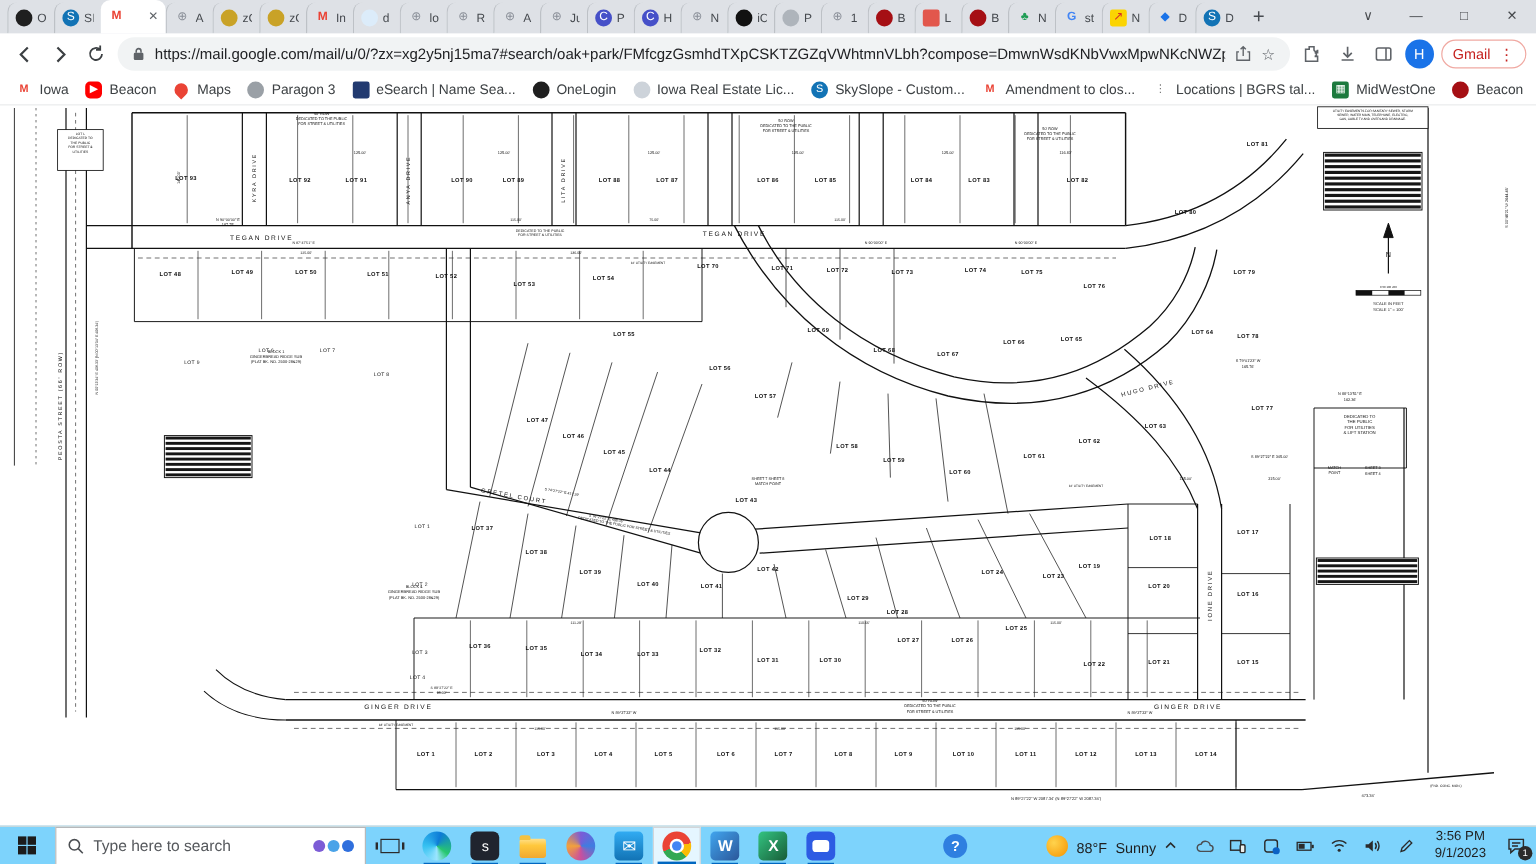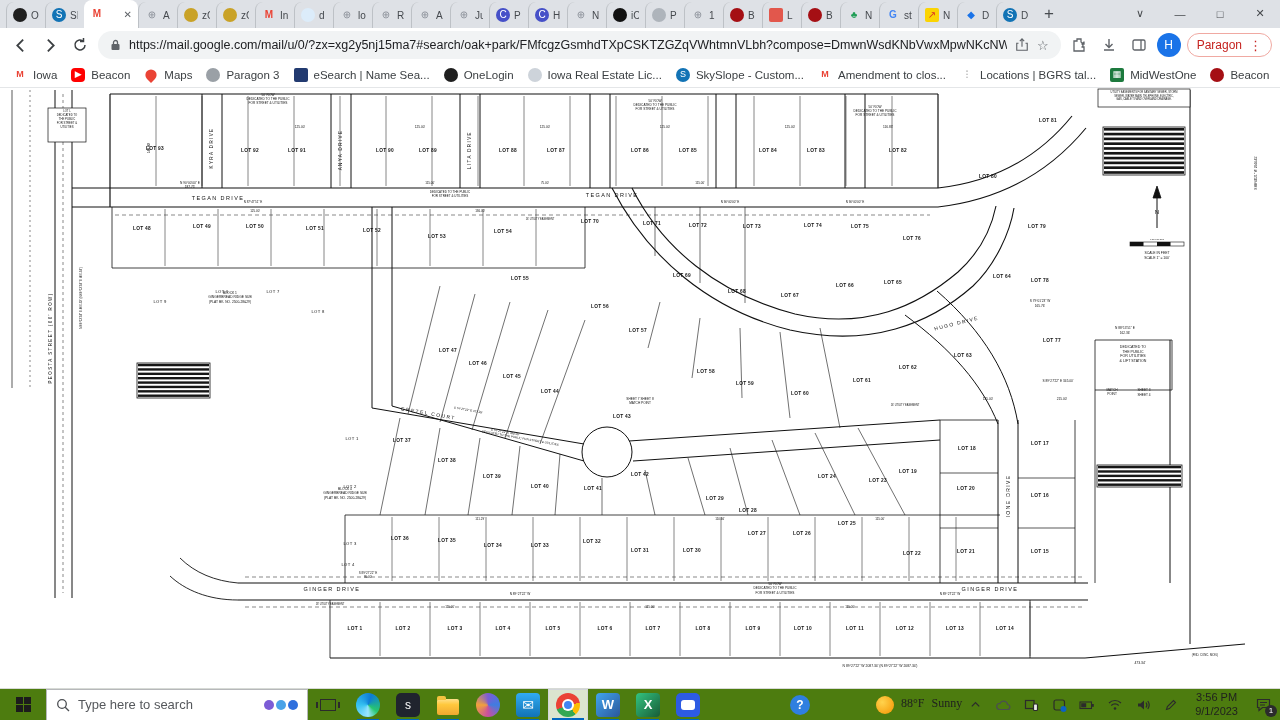--- a/index.html
+++ b/index.html
@@ -47,21 +47,21 @@
   .bm{display:flex;align-items:center;gap:6px;padding:2px 7px;border-radius:4px;
       font-size:11.5px;color:#3c4043;white-space:nowrap;}
   .bm .fav{font-size:9px;}
 
   
   .content{position:absolute;top:88px;left:0;width:1280px;height:600px;background:#fff;}
   .content svg{display:block;}
   .content text{font-family:"Liberation Sans",sans-serif;fill:#111;}
 
   
-  .taskbar{position:absolute;bottom:0;left:0;width:1280px;height:32px;background:#4d7c0f;
+  .taskbar{position:absolute;bottom:0;left:0;width:1280px;height:32px;background:#7dd3fc;
            border-top:1px solid #d7dad6;display:flex;align-items:center;}
   .startbtn{width:46px;height:32px;display:flex;align-items:center;justify-content:center;}
   .winlogo{display:grid;grid-template-columns:7px 7px;grid-template-rows:7px 7px;gap:1px;}
   .winlogo span{background:#1c1c1c;}
   .searchbox{width:262px;height:32px;background:#fff;border:1px solid #b6b8ba;display:flex;
              align-items:center;padding:0 9px;gap:8px;}
   .searchbox .ph{flex:1;font-size:13px;color:#55585c;white-space:nowrap;overflow:hidden;}
   .flowers{display:flex;align-items:center;gap:2px;flex:none;}
   .flowers i{width:10px;height:10px;border-radius:50%;display:block;}
   .taskview{width:40px;height:32px;display:flex;align-items:center;justify-content:center;}
@@ -87,21 +87,21 @@
   .k-chrome .ic{border-radius:50%;background:conic-gradient(from -40deg,#ea4335 0 33%,#fbbc05 33% 50%,#34a853 50% 80%,#ea4335 80%);}
   .k-chrome .ic::before{content:"";position:absolute;inset:6px;background:#fff;border-radius:50%;}
   .k-chrome .ic::after{content:"";position:absolute;inset:8px;background:#4285f4;border-radius:50%;}
   .k-word .ic{background:linear-gradient(135deg,#41a5ee,#2b579a);border-radius:4px;}
   .k-excel .ic{background:linear-gradient(135deg,#33c481,#185c37);border-radius:4px;}
   .k-video .ic{background:#2d5be3;border-radius:5px;}
   .k-video .ic::before{content:"";position:absolute;inset:7px 5px;background:#fff;border-radius:3px;}
   .helpcloud{width:40px;height:32px;margin-left:72px;display:flex;align-items:center;justify-content:center;}
   .helpcloud .q{width:20px;height:20px;border-radius:50%;background:#2f7fe0;color:#fff;font-size:12px;
        font-weight:700;display:flex;align-items:center;justify-content:center;}
-  .weather{display:flex;align-items:flex-start;gap:7px;margin-left:56px;font-size:12px;color:#1f1f1f;font-family:Liberation Serif, serif;}
+  .weather{display:flex;align-items:flex-end;gap:7px;margin-left:56px;font-size:12px;color:#1f1f1f;}
   .sun{width:18px;height:18px;border-radius:50%;background:radial-gradient(circle at 35% 35%,#ffd34d,#f59300);}
   .tray{margin-left:auto;display:flex;align-items:center;gap:4px;padding-right:4px;}
   .trayic{width:24px;height:32px;display:flex;align-items:center;justify-content:center;}
   .clock{font-size:11px;color:#1f1f1f;text-align:center;line-height:1.25;padding:0 8px;}
   .notif{width:34px;height:32px;display:flex;align-items:center;justify-content:center;position:relative;}
   .badge{position:absolute;right:3px;bottom:4px;width:12px;height:12px;border-radius:50%;background:#2b2b2b;
          color:#fff;font-size:8px;display:flex;align-items:center;justify-content:center;}
 </style>
 </head>
 <body>
@@ -318,21 +318,21 @@
         </svg>
     </div>
     <div class="navbtn">
       <svg width="16" height="16" viewBox="0 0 16 16">
           <rect x="2" y="3" width="12" height="10" rx="1.5" stroke="#5f6368" stroke-width="1.3" fill="none"></rect>
           <path d="M10 3v10" stroke="#5f6368" stroke-width="1.3"></path>
         </svg>
     </div>
     <div class="avatar">H</div>
     <div class="updatebtn">
-      <span>Paragon</span>
+      <span>Gmail</span>
       <span class="kebab">⋮</span>
     </div>
   </div>
 
   <div class="bmbar">
     <div class="bm-list">
 
         <div class="bm">
           <span class="fav" style="background: transparent; color: rgb(234, 67, 53); font-weight: 700; border-radius: 0px;">M</span>
           <span>Iowa</span>

